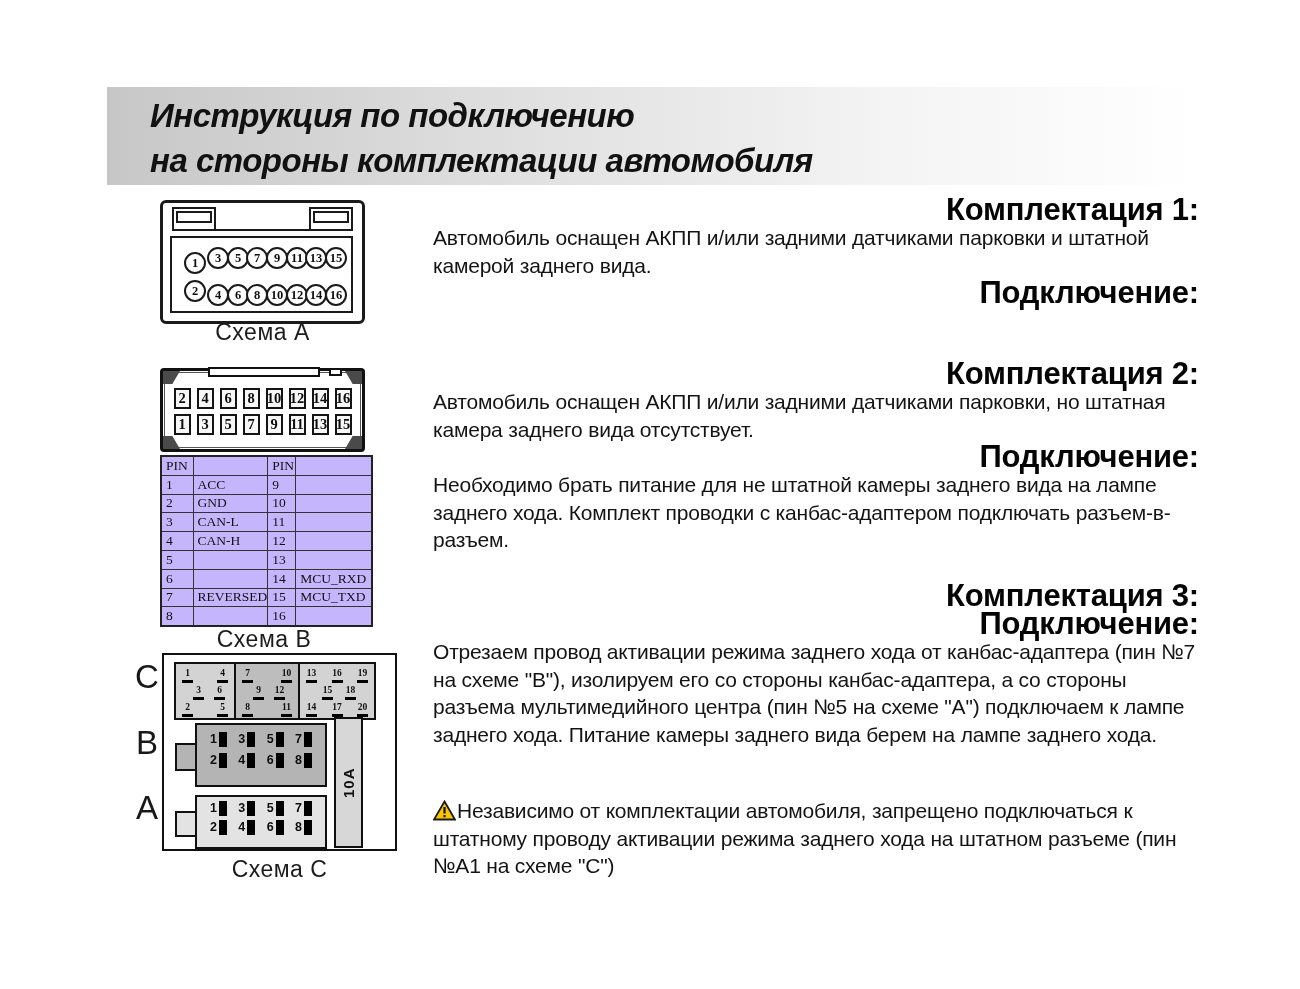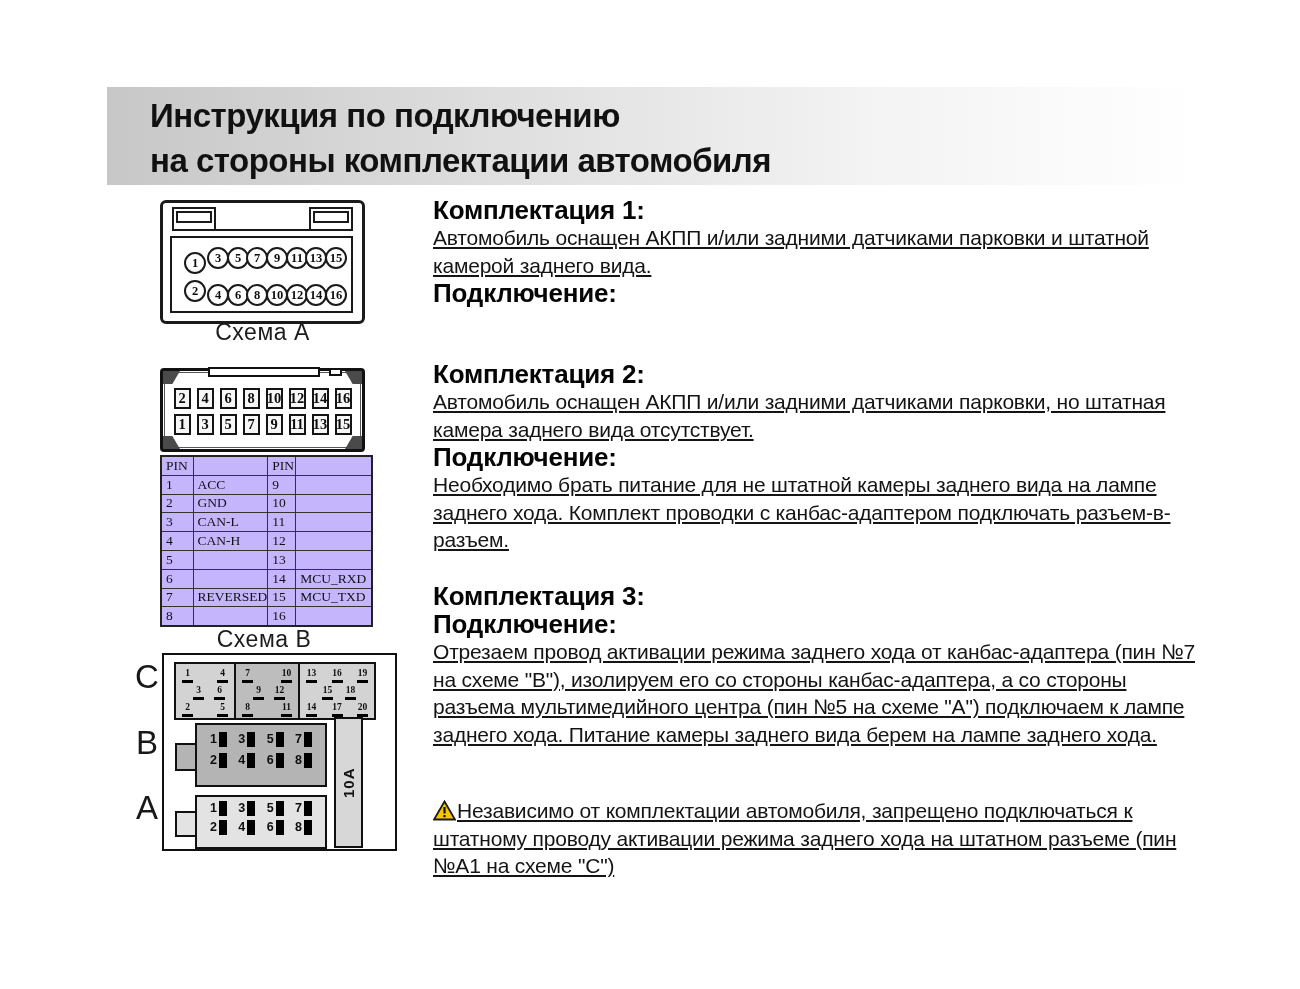--- a/index.html
+++ b/index.html
@@ -1,21 +1,21 @@
 <!DOCTYPE html>
 <html><head>
 <meta charset="utf-8">
 <style>
   html,body{margin:0;padding:0;background:#fff;}
   .page{position:relative;width:1300px;height:989px;background:#ffffff;
         font-family:"Liberation Sans",sans-serif;color:#0d0d0d;overflow:hidden;}
 
   
   .band{position:absolute;left:107px;top:87px;width:1090px;height:98px;
-        background:linear-gradient(to right,#c7c7c7 0%,#dedede 35%,#f3f3f3 70%,#ffffff 100%);}
+        background:linear-gradient(to right,#c7c7c7 0%,#dedede 35%,#f3f3f3 70%,#ffffff 100%);font-style:italic;}
   .title{position:absolute;left:43px;top:6px;font-weight:bold;font-size:33px;line-height:45px;
          color:#111;letter-spacing:-0.5px;}
   .model{position:absolute;right:2px;top:9px;font-weight:bold;font-size:28px;color:#151515;letter-spacing:0;}
 
   
   .dlabel{position:absolute;font-size:23px;color:#1c1c1c;text-align:center;letter-spacing:0.5px;}
 
   
   .connA{position:absolute;left:160px;top:200px;width:205px;height:124px;
          border:3px solid #1a1a1a;border-radius:6px;background:#fff;box-sizing:border-box;}
@@ -81,22 +81,22 @@
   .bA .irow.r1{margin-top:4px;} .bA .irow.r2{margin-top:4px;}
   .ip{display:flex;align-items:center;line-height:1;}
   .ip .n{font-weight:bold;font-size:12.5px;}
   .ip .sq{width:8px;height:15px;background:#000;margin-left:2px;}
   .fuse{position:absolute;left:170px;top:62px;width:29px;height:131px;background:#d7d7d7;
         border:2px solid #111;box-sizing:border-box;display:flex;align-items:center;justify-content:center;
         writing-mode:vertical-rl;transform:rotate(180deg);font-weight:bold;font-size:15px;letter-spacing:1px;color:#111;}
 
   
   .sec{position:absolute;left:433px;width:766px;}
-  .sec h2{margin:0;font-size:26px;font-weight:bold;line-height:28px;color:#050505;letter-spacing:-0.2px;}
-  .sec p{margin:0;font-size:21px;line-height:27.5px;color:#141414;letter-spacing:-0.2px;text-decoration:underline;}
+  .sec h2{margin:0;font-size:31px;font-weight:bold;line-height:28px;color:#050505;letter-spacing:-0.2px;text-align:right;}
+  .sec p{margin:0;font-size:21px;line-height:27.5px;color:#141414;letter-spacing:-0.2px;}
   .warn-icon{vertical-align:-3px;margin-right:1px;}
 </style>
 </head>
 <body>
 
 <div class="page">
 
   <div class="band">
     <div class="title">
       <div>Инструкция по подключению</div>
@@ -415,20 +415,21 @@
           </span>
         <span class="ip">
             <span class="n">8</span>
             <span class="sq"></span>
           </span>
       </div>
     </div>
 
     <div class="fuse">10A</div>
   </div>
+  <div class="dlabel" style="left:162px;top:856px;width:235px">Схема C</div>
 
   <div class="sec" style="top:196px">
     <h2>Комплектация 1:</h2>
     <p>Автомобиль оснащен АКПП и/или задними датчиками парковки и штатной камерой заднего вида.</p>
     <h2>Подключение:</h2>
   </div>
 
   <div class="sec" style="top:360px">
     <h2>Комплектация 2:</h2>
     <p>Автомобиль оснащен АКПП и/или задними датчиками парковки, но штатная камера заднего вида отсутствует.</p>

